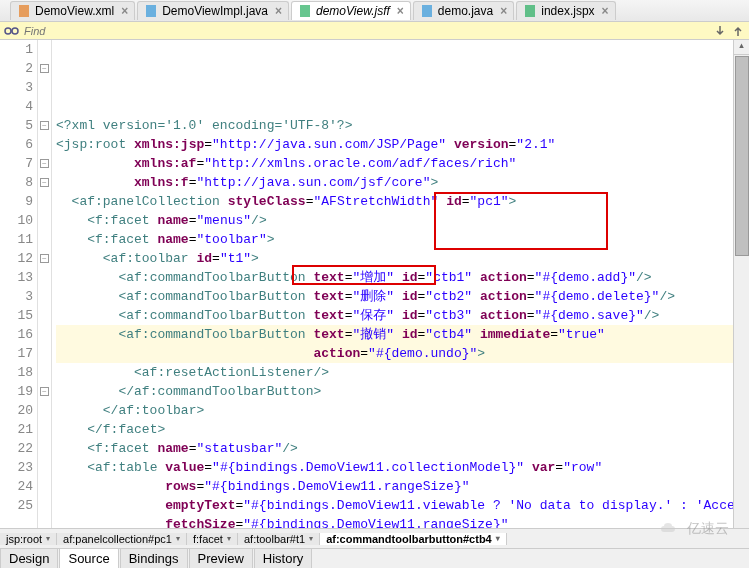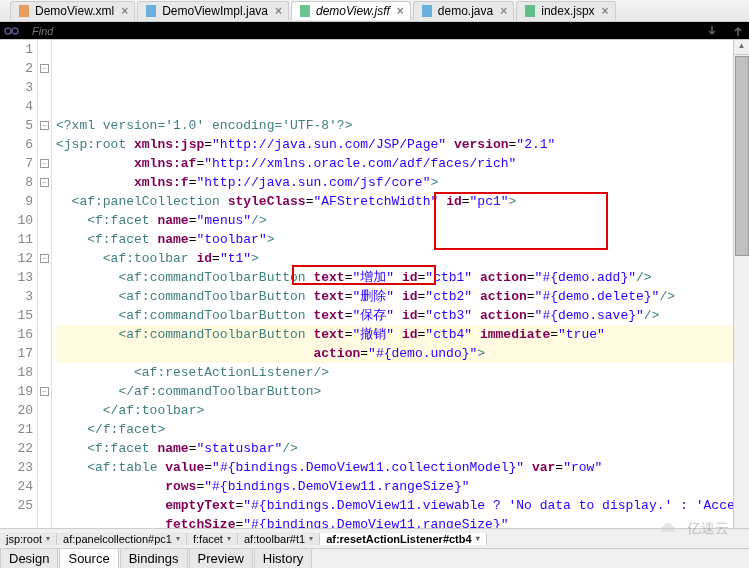--- a/index.html
+++ b/index.html
@@ -2,21 +2,21 @@
 <html><head>
 <meta charset="utf-8">
 <style>
 * { margin: 0; padding: 0; box-sizing: border-box; }
 body { font-family: "Microsoft YaHei", Arial, sans-serif; font-size: 12px; background: #fff; width: 749px; height: 568px; overflow: hidden; position: relative; }
 .tabs-bar { height: 22px; background: linear-gradient(#f5f5f5, #e8e8e8); border-bottom: 1px solid #ccc; display: flex; align-items: center; padding-left: 10px; }
 .tab { display: flex; align-items: center; padding: 2px 6px; margin-right: 2px; background: #e8e8e8; border: 1px solid #ccc; border-bottom: none; border-radius: 3px 3px 0 0; cursor: pointer; gap: 4px; }
 .tab.active { background: #fff; }
 .tab .icon { width: 14px; height: 14px; display: inline-block; }
 .tab .close { color: #888; margin-left: 3px; font-weight: bold; }
-.find-bar { height: 18px; background: #000000; border-bottom: 1px solid #ccc; display: flex; align-items: center; padding: 0 4px; gap: 12px; }
+.find-bar { height: 18px; background: #fef9c3; border-bottom: 1px solid #ccc; display: flex; align-items: center; padding: 0 4px; gap: 4px; }
 .find-bar .binoc { width: 16px; height: 14px; }
 .find-bar input { border: none; background: transparent; font-style: italic; color: #888; flex: 1; outline: none; font-size: 11px; }
 .find-bar .arrow { width: 14px; height: 14px; color: #666; }
 .editor { display: flex; height: 488px; font-family: "Courier New", monospace; font-size: 13px; line-height: 19px; position: relative; }
 .gutter { width: 38px; background: #fff; border-right: 1px solid #e0e0e0; text-align: right; padding-right: 4px; color: #888; user-select: none; }
 .gutter div { height: 19px; }
 .fold-gutter { width: 14px; background: #fff; border-right: 1px solid #e0e0e0; position: relative; }
 .fold-gutter div { height: 19px; display: flex; align-items: center; justify-content: center; color: #999; font-size: 9px; }
 .fold-box { width: 9px; height: 9px; border: 1px solid #999; display: flex; align-items: center; justify-content: center; font-size: 8px; line-height: 1; }
 .code { flex: 1; padding-left: 4px; overflow: hidden; white-space: pre; position: relative; }
@@ -178,21 +178,21 @@
 <div class="scrollbar-v">
   <div class="arr">▴</div>
   <div class="scroll-thumb"></div>
 </div>
 
 <div class="breadcrumb">
     <div class="bc-item">jsp:root</div>
     <div class="bc-item">af:panelcollection#pc1</div>
     <div class="bc-item">f:facet</div>
     <div class="bc-item">af:toolbar#t1</div>
-    <div class="bc-item active">af:resetActionListener#ctb4</div>
+    <div class="bc-item active">af:commandtoolbarbutton#ctb4</div>
   </div>
 
 <div class="bottom-tabs">
     <div class="btab">Design</div>
     <div class="btab active">Source</div>
     <div class="btab">Bindings</div>
     <div class="btab">Preview</div>
     <div class="btab">History</div>
   </div>
 

